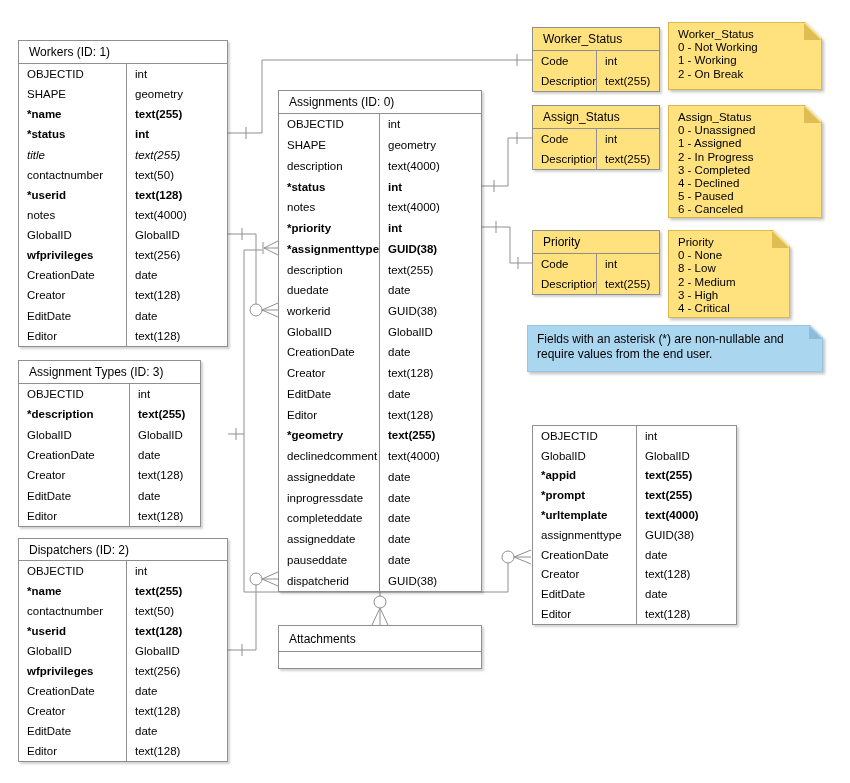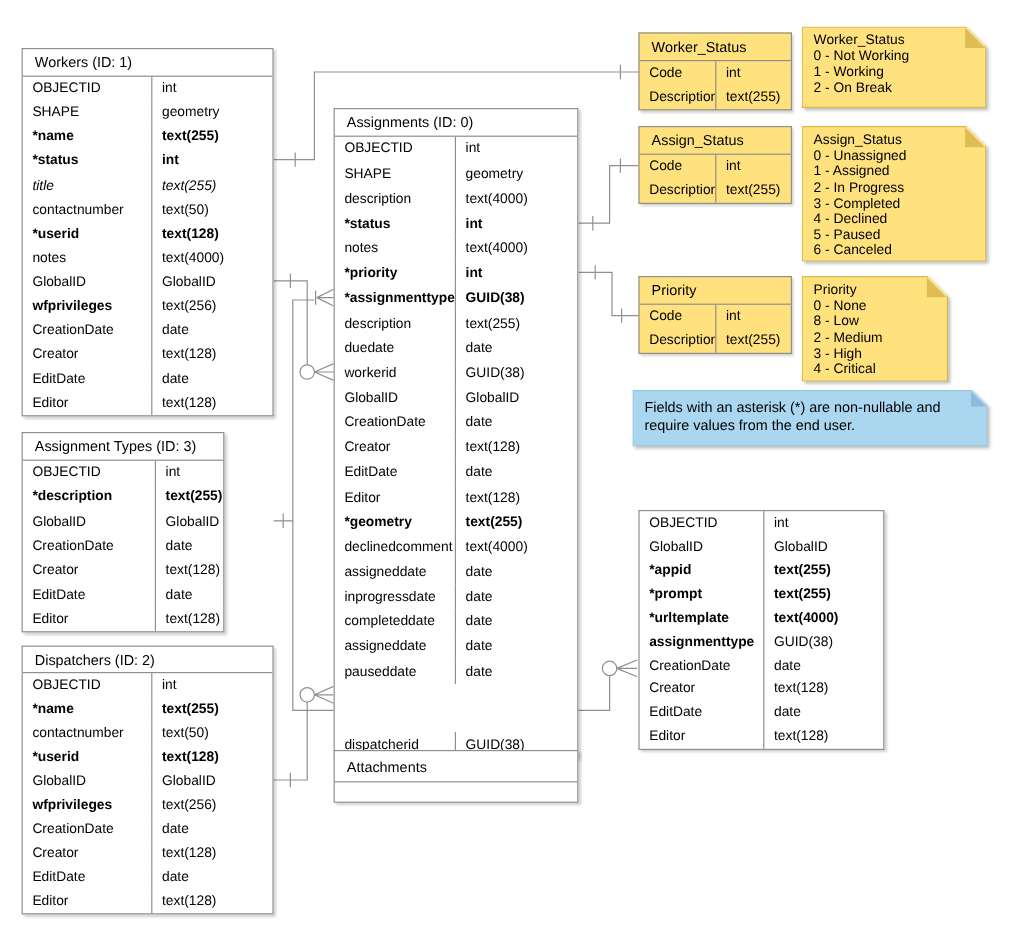--- a/index.html
+++ b/index.html
@@ -137,21 +137,21 @@
         </div>
         <div class="tbl-row" style="height: 20.14px;">
           <span class="cell-name" style="width: 107px;">EditDate</span>
           <span class="cell-type">date</span>
         </div>
         <div class="tbl-row" style="height: 20.14px;">
           <span class="cell-name" style="width: 107px;">Editor</span>
           <span class="cell-type">text(128)</span>
         </div>
       </div>
-      <div class="tbl" style="left: 18px; top: 360px; width: 169px;">
+      <div class="tbl" style="left: 18px; top: 360px; width: 183px;">
         <div class="tbl-header" style="height: 23px;">Assignment Types (ID: 3)</div>
         <div class="tbl-row" style="height: 20.3px;">
           <span class="cell-name" style="width: 110px;">OBJECTID</span>
           <span class="cell-type">int</span>
         </div>
         <div class="tbl-row" style="height: 20.3px;">
           <span class="cell-name bold" style="width: 110px;">*description</span>
           <span class="cell-type bold">text(255)</span>
         </div>
         <div class="tbl-row" style="height: 20.3px;">
@@ -301,21 +301,21 @@
           <span class="cell-type">date</span>
         </div>
         <div class="tbl-row" style="height: 20.74px;">
           <span class="cell-name" style="width: 100px;">assigneddate</span>
           <span class="cell-type">date</span>
         </div>
         <div class="tbl-row" style="height: 20.74px;">
           <span class="cell-name" style="width: 100px;">pauseddate</span>
           <span class="cell-type">date</span>
         </div>
-        <div class="tbl-row" style="height: 20.74px; margin-top: 40px;">
+        <div class="tbl-row" style="height: 20.74px;">
           <span class="cell-name" style="width: 100px;">dispatcherid</span>
           <span class="cell-type">GUID(38)</span>
         </div>
       </div>
       <div class="tbl" style="left: 532px; top: 425px; width: 205px;">
         <div class="tbl-row" style="height: 19.8px;">
           <span class="cell-name" style="width: 103px;">OBJECTID</span>
           <span class="cell-type">int</span>
         </div>
         <div class="tbl-row" style="height: 19.8px;">
@@ -328,21 +328,21 @@
         </div>
         <div class="tbl-row" style="height: 19.8px;">
           <span class="cell-name bold" style="width: 103px;">*prompt</span>
           <span class="cell-type bold">text(255)</span>
         </div>
         <div class="tbl-row" style="height: 19.8px;">
           <span class="cell-name bold" style="width: 103px;">*urltemplate</span>
           <span class="cell-type bold">text(4000)</span>
         </div>
         <div class="tbl-row" style="height: 19.8px;">
-          <span class="cell-name" style="width: 103px; font-weight: bold;">assignmenttype</span>
+          <span class="cell-name" style="width: 103px;">assignmenttype</span>
           <span class="cell-type">GUID(38)</span>
         </div>
         <div class="tbl-row" style="height: 19.8px;">
           <span class="cell-name" style="width: 103px;">CreationDate</span>
           <span class="cell-type">date</span>
         </div>
         <div class="tbl-row" style="height: 19.8px;">
           <span class="cell-name" style="width: 103px;">Creator</span>
           <span class="cell-type">text(128)</span>
         </div>

